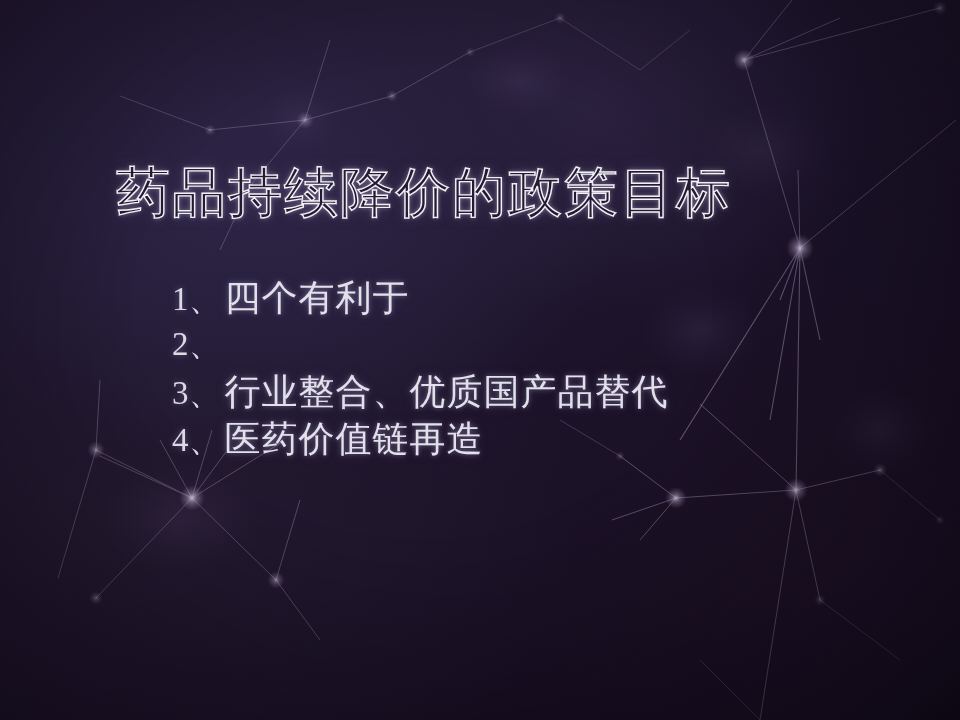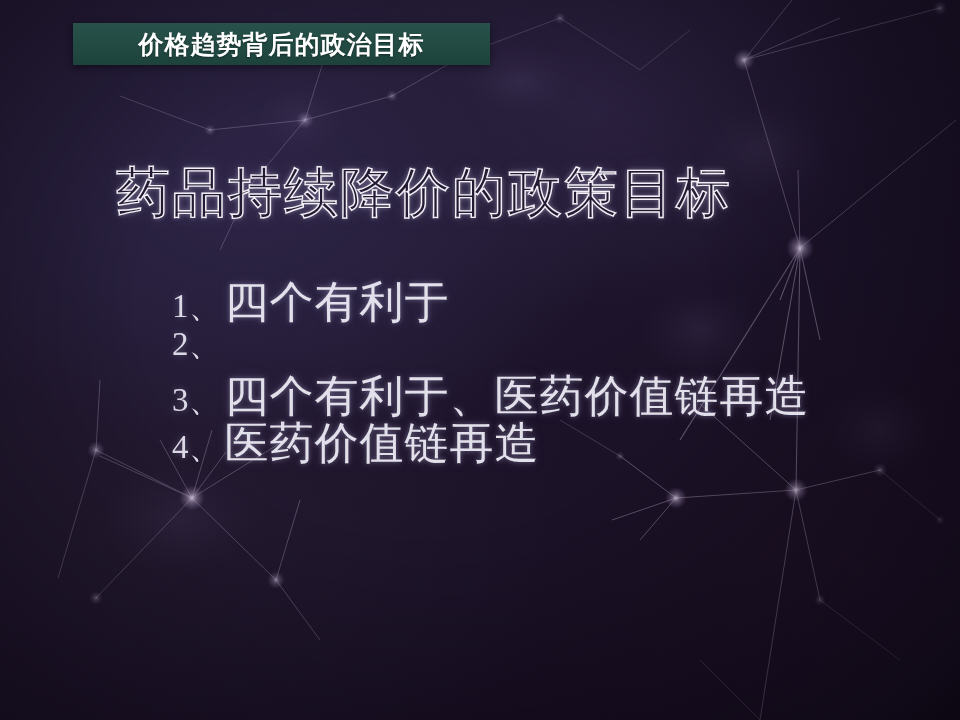--- a/index.html
+++ b/index.html
@@ -97,21 +97,21 @@
     line-height: 1;
     text-shadow: 0 0 6px rgba(180,172,214,0.4);
   }
   .bullet-sep {
     font-size: 33px;
     color: #dcd9e6;
     line-height: 1;
     margin-right: 3px;
   }
   .bullet-text {
-    font-size: 44px;
+    font-size: 36px;
     color: #e2e0ea;
     line-height: 1;
     letter-spacing: 1px;
     text-shadow:
       0 0 5px rgba(190,182,222,0.45),
       0 0 12px rgba(130,120,170,0.28);
   }
 </style>
 </head>
 <body>
@@ -227,46 +227,43 @@
         <circle cx="560" cy="18" r="6" fill="url(#nodeGlow)" opacity="0.35"></circle>
         <circle cx="470" cy="52" r="5" fill="url(#nodeGlow)" opacity="0.3"></circle>
         <circle cx="940" cy="8" r="7" fill="url(#nodeGlow)" opacity="0.5"></circle>
         <circle cx="940" cy="520" r="5" fill="url(#nodeGlow)" opacity="0.28"></circle>
       </g>
     </svg>
   </div>
 
   <div class="bg-vignette"></div>
 
-  <div class="banner">
-    <span class="banner-title">价格趋势背后的政治目标</span>
+
+  <div class="main-title">药品持续降价的政策目标</div>
+
+  <div class="bullets">
+
+    <div class="bullet-row">
+      <span class="bullet-num">1</span>
+      <span class="bullet-sep">、</span>
+      <span class="bullet-text">四个有利于</span>
+    </div>
+
+    <div class="bullet-row">
+      <span class="bullet-num">2</span>
+      <span class="bullet-sep">、</span>
+    </div>
+
+    <div class="bullet-row">
+      <span class="bullet-num">3</span>
+      <span class="bullet-sep">、</span>
+      <span class="bullet-text">行业整合、优质国产品替代</span>
+    </div>
+
+    <div class="bullet-row">
+      <span class="bullet-num">4</span>
+      <span class="bullet-sep">、</span>
+      <span class="bullet-text">医药价值链再造</span>
+    </div>
+
   </div>
 
-  <div class="main-title">药品持续降价的政策目标</div>
-
-  <div class="bullets">
-
-    <div class="bullet-row">
-      <span class="bullet-num">1</span>
-      <span class="bullet-sep">、</span>
-      <span class="bullet-text">四个有利于</span>
-    </div>
-
-    <div class="bullet-row">
-      <span class="bullet-num">2</span>
-      <span class="bullet-sep">、</span>
-    </div>
-
-    <div class="bullet-row">
-      <span class="bullet-num">3</span>
-      <span class="bullet-sep">、</span>
-      <span class="bullet-text">四个有利于、医药价值链再造</span>
-    </div>
-
-    <div class="bullet-row">
-      <span class="bullet-num">4</span>
-      <span class="bullet-sep">、</span>
-      <span class="bullet-text">医药价值链再造</span>
-    </div>
-
-  </div>
-
 </div>
 
 </body></html>

